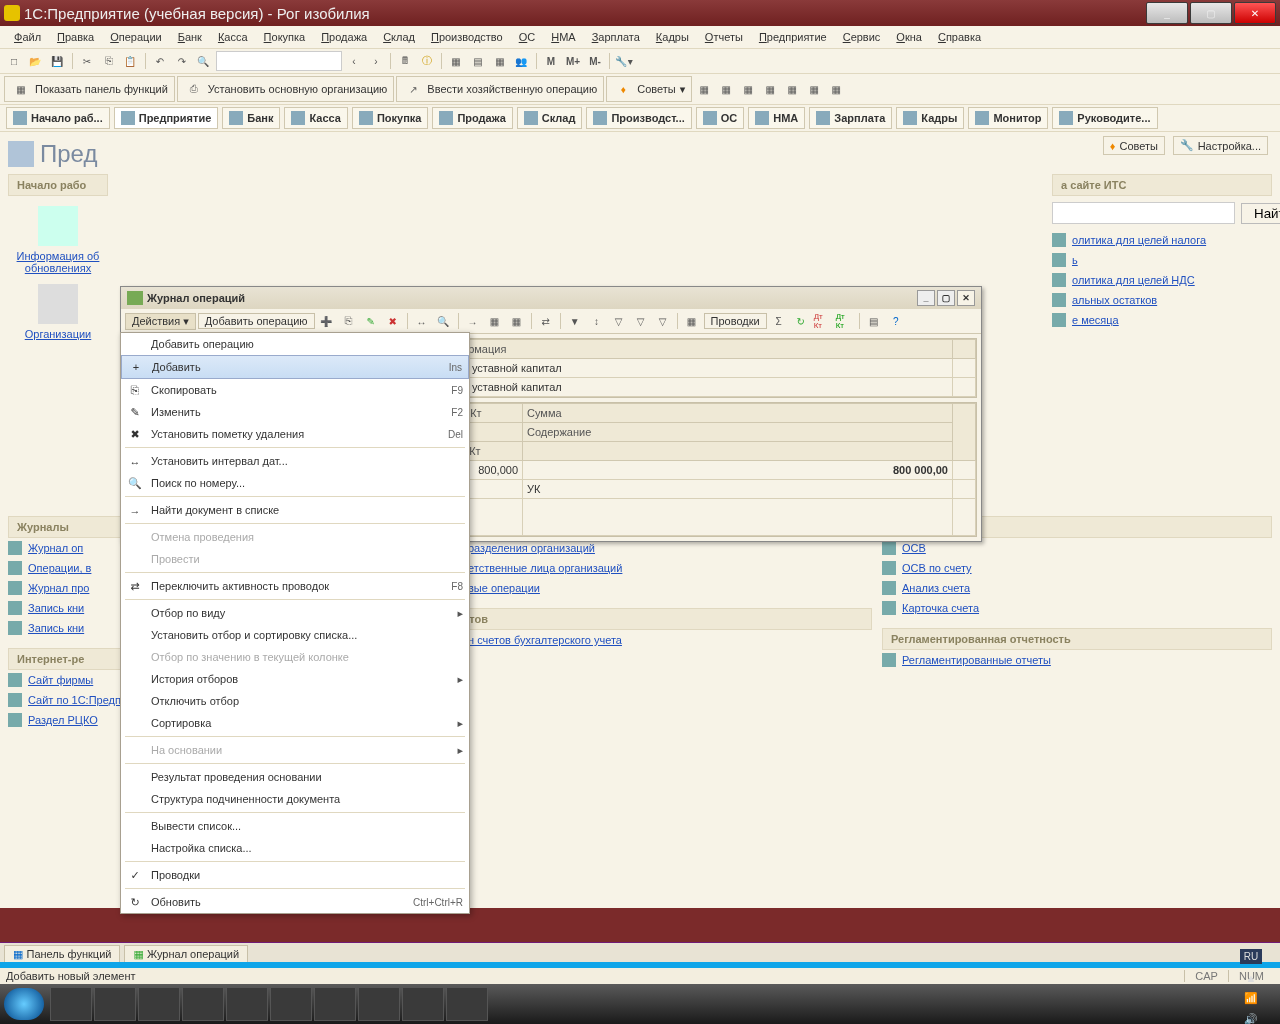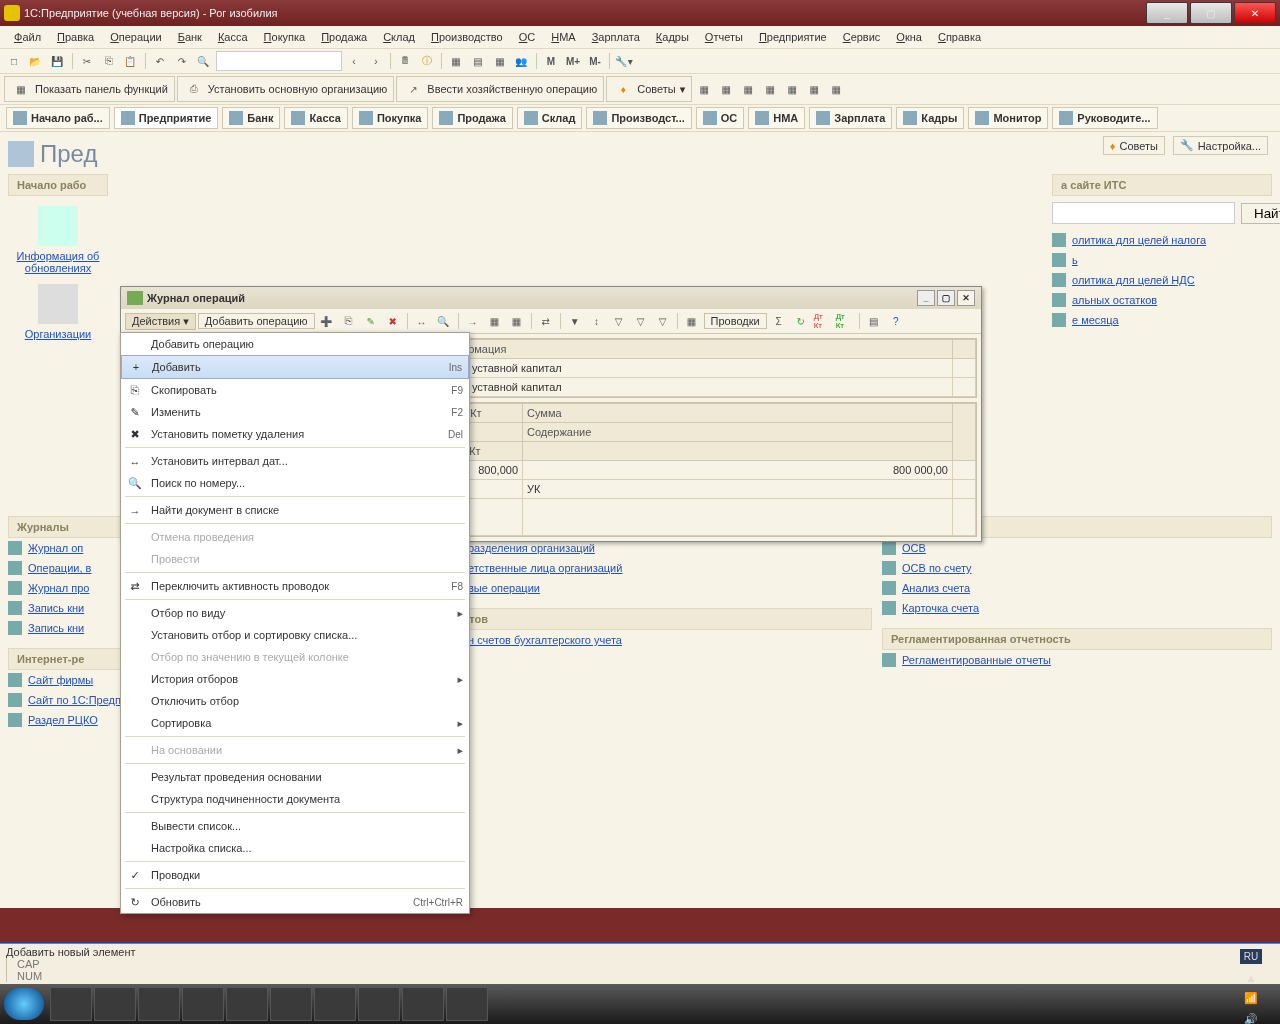--- a/index.html
+++ b/index.html
@@ -1,18 +1,18 @@
 <!DOCTYPE html>
 <html><head>
 <meta charset="utf-8">
 <style>
 html,body{margin:0;padding:0;font-family:Tahoma,Arial,sans-serif;font-size:11px;color:#333;background:#7b2a2a;width:1280px;height:1024px;overflow:hidden;}
 .titlebar{height:26px;background:linear-gradient(#8a3a3a,#6f2020);color:#eee;display:flex;align-items:center;padding:0 4px;}
 .titlebar .icon{width:16px;height:16px;background:#e6c200;border-radius:3px;margin-right:4px;}
-.title-text{flex:1;font-size:11px;}
+.title-text{flex:1;font-size:15px;}
 .win-btn{width:40px;height:20px;margin-left:2px;border:1px solid #3a3a3a;background:linear-gradient(#e8e8e8,#bcbcbc);border-radius:2px;display:flex;align-items:center;justify-content:center;font-size:10px;}
 .win-btn.close{background:linear-gradient(#f55,#c00);color:#fff;}
 .app{background:#f7f3e7;height:882px;}
 .menubar{background:#f7f3e7;border-bottom:1px solid #e0d8c0;padding:2px 6px;}
 .menubar span{display:inline-block;padding:3px 8px;cursor:default;}
 .menubar span u{text-decoration:underline;}
 .toolbar{background:#f7f3e7;border-bottom:1px solid #e0d8c0;padding:2px 4px;display:flex;align-items:center;gap:2px;flex-wrap:wrap;}
 .tbtn{width:18px;height:18px;border:1px solid transparent;display:inline-flex;align-items:center;justify-content:center;font-size:10px;color:#555;}
 .tsep{width:1px;height:16px;background:#d0c8b0;margin:0 2px;}
 .search-input{width:120px;height:16px;border:1px solid #ccc;}
@@ -41,35 +41,35 @@
 .modal-title .mt-text{flex:1;}
 .modal-title .mbtn{width:16px;height:14px;border:1px solid #999;margin-left:2px;background:#eee;font-size:9px;display:flex;align-items:center;justify-content:center;}
 .modal-title .mbtn.cl{background:#f7f3e7;}
 .modal-toolbar{background:#f7f3e7;padding:2px 4px;border-bottom:1px solid #d0c8b0;display:flex;align-items:center;gap:2px;}
 .modal-toolbar .mbtxt{border:1px solid #c8c0a8;padding:1px 6px;background:#f7f3e7;}
 .grid{border:1px solid #c8c0a8;margin:4px;}
 .grid table{border-collapse:collapse;width:100%;font-size:11px;}
 .grid th{background:#efe9d6;border:1px solid #d0c8b0;padding:3px 4px;text-align:left;font-weight:normal;color:#555;}
 .grid td{border:1px solid #d8d0b8;padding:3px 4px;}
 .grid td.num{text-align:right;}
-.grid td.bold{font-weight:normal;}
+.grid td.bold{font-weight:bold;}
 
 .dropdown{position:absolute;left:120px;top:200px;width:348px;background:#fff;border:1px solid #a8a090;box-shadow:2px 2px 6px rgba(0,0,0,.3);z-index:10;}
 .dropdown .ditem{display:flex;align-items:center;padding:3px 6px;gap:8px;}
 .dropdown .ditem.hi{background:linear-gradient(#dce9f8,#c8ddf4);border:1px solid #9ac;}
 .dropdown .dicon{width:16px;height:16px;display:flex;align-items:center;justify-content:center;font-size:11px;}
 .dropdown .dtext{flex:1;}
 .dropdown .dshort{color:#666;font-size:10px;}
 .dropdown .dsep{height:1px;background:#e0d8c0;margin:2px 4px;}
 .dropdown .disabled{color:#aaa;}
 .dropdown .arrow{color:#555;}
 
 .window-tabs{position:absolute;bottom:58px;left:0;right:0;background:#e8e3d4;border-top:1px solid #701a75;padding:2px 4px;display:flex;gap:4px;}
 .window-tabs .wt{border:1px solid #c8c0a8;padding:2px 8px;background:#f3eedf;}
-.status{position:absolute;bottom:40px;left:0;right:0;background:#f3eedf;border-top:1px solid #0ea5e9;padding:2px 6px;display:flex;flex-direction:column;}
+.status{position:absolute;bottom:40px;left:0;right:0;background:#f3eedf;border-top:6px solid #0ea5e9;padding:2px 6px;display:flex;}
 .status .sfill{flex:1;}
 .status .sbox{padding:0 10px;border-left:1px solid #c8c0a8;color:#777;}
 .taskbar{position:absolute;bottom:0;left:0;right:0;height:40px;background:linear-gradient(#5a5a5a,#1a1a1a);display:flex;align-items:center;padding:0 4px;color:#ddd;}
 .start{width:40px;height:32px;background:radial-gradient(circle,#6cf,#048);border-radius:16px;margin-right:6px;}
 .tb-ico{width:40px;height:32px;background:#3a3a3a;border:1px solid #555;margin-right:2px;}
 .tray{margin-left:auto;display:flex;align-items:center;gap:8px;flex-direction:column;}
 .tray .clock{text-align:right;font-size:10px;line-height:13px;}
 .lang{background:#2a3a5a;padding:2px 4px;font-size:10px;}
 </style>
 </head>

